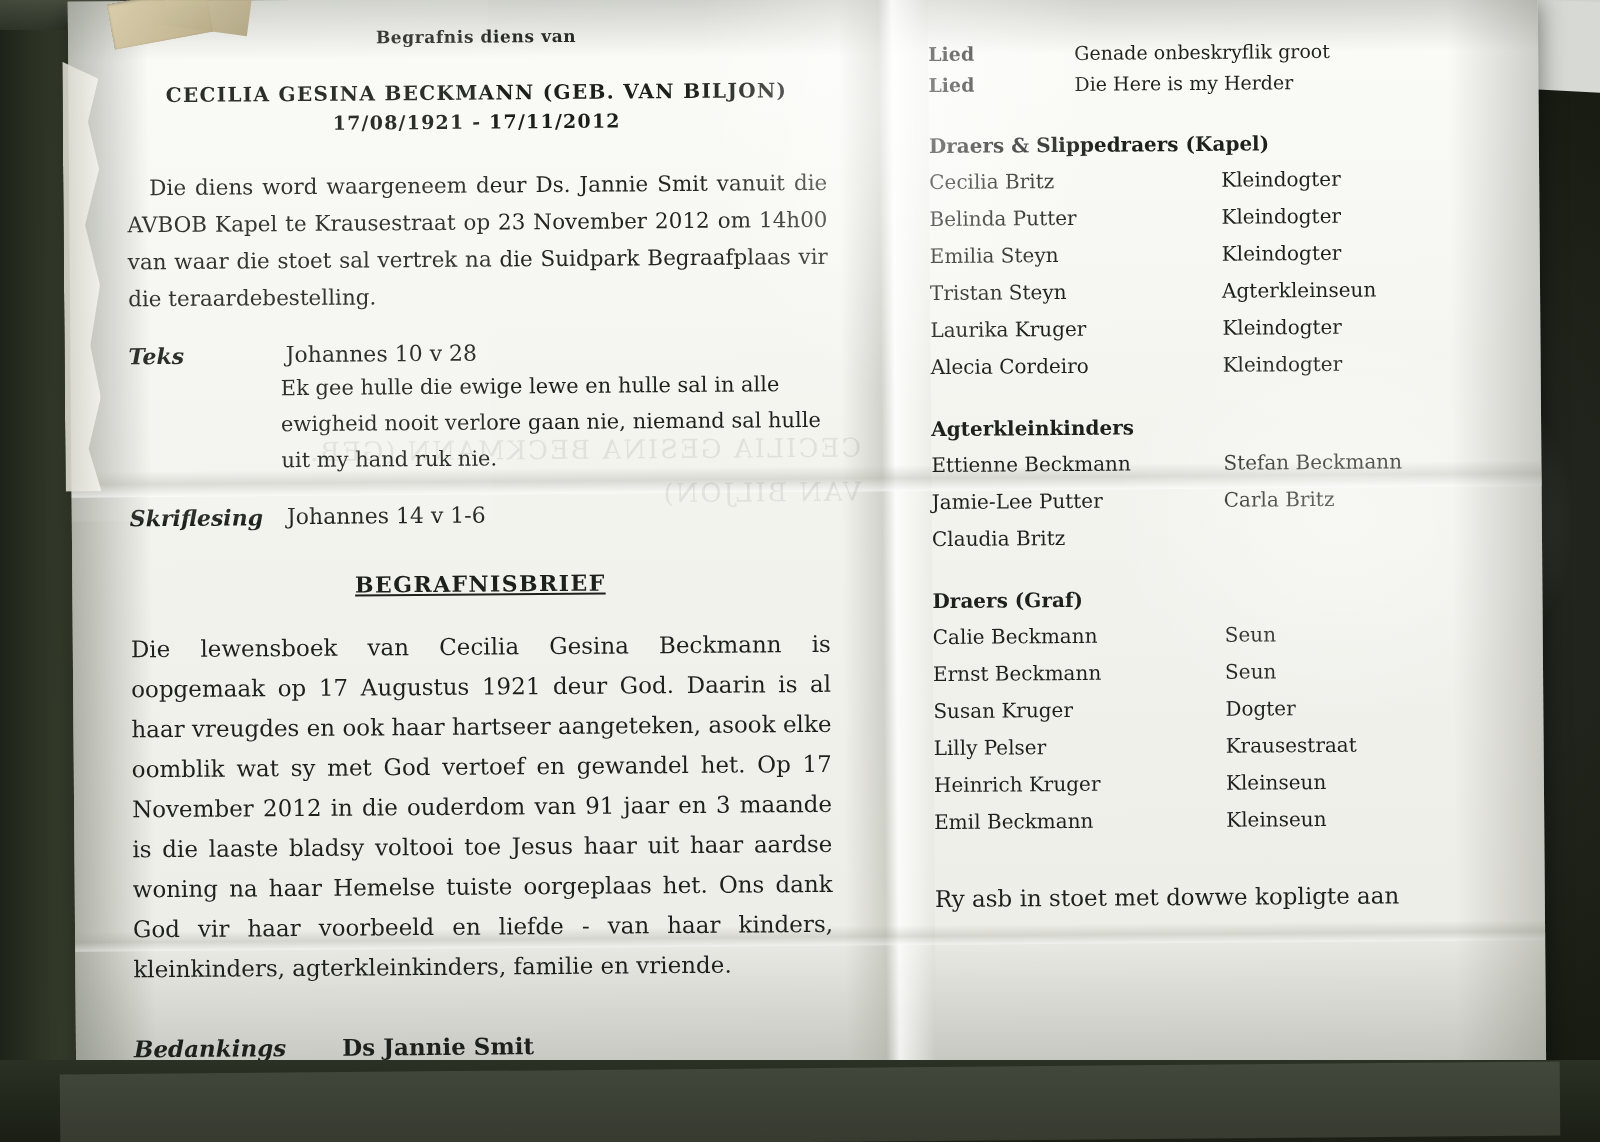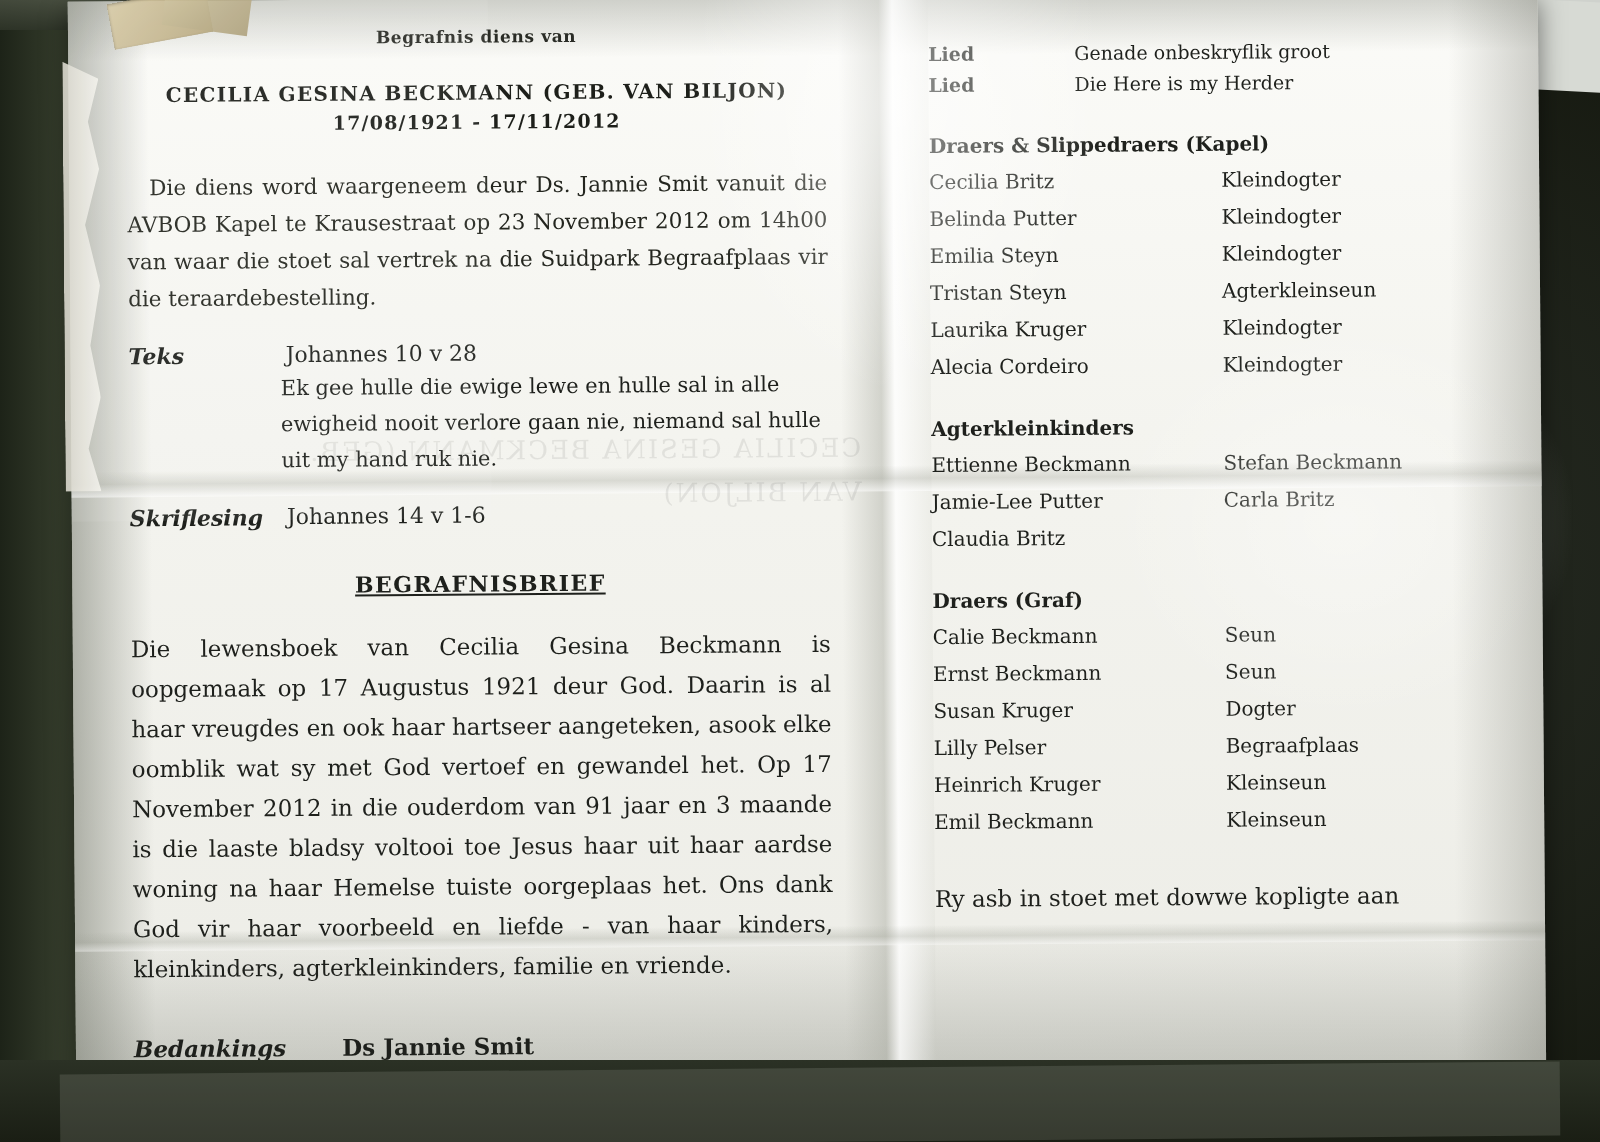--- a/index.html
+++ b/index.html
@@ -314,21 +314,21 @@
       <div class="grp-row">
         <span class="nm">Ernst Beckmann</span>
         <span class="rel">Seun</span>
       </div>
       <div class="grp-row">
         <span class="nm">Susan Kruger</span>
         <span class="rel">Dogter</span>
       </div>
       <div class="grp-row">
         <span class="nm">Lilly Pelser</span>
-        <span class="rel">Begraafplaas</span>
+        <span class="rel">Krausestraat</span>
       </div>
       <div class="grp-row">
         <span class="nm">Heinrich Kruger</span>
         <span class="rel">Kleinseun</span>
       </div>
       <div class="grp-row">
         <span class="nm">Emil Beckmann</span>
         <span class="rel">Kleinseun</span>
       </div>
     </div>

